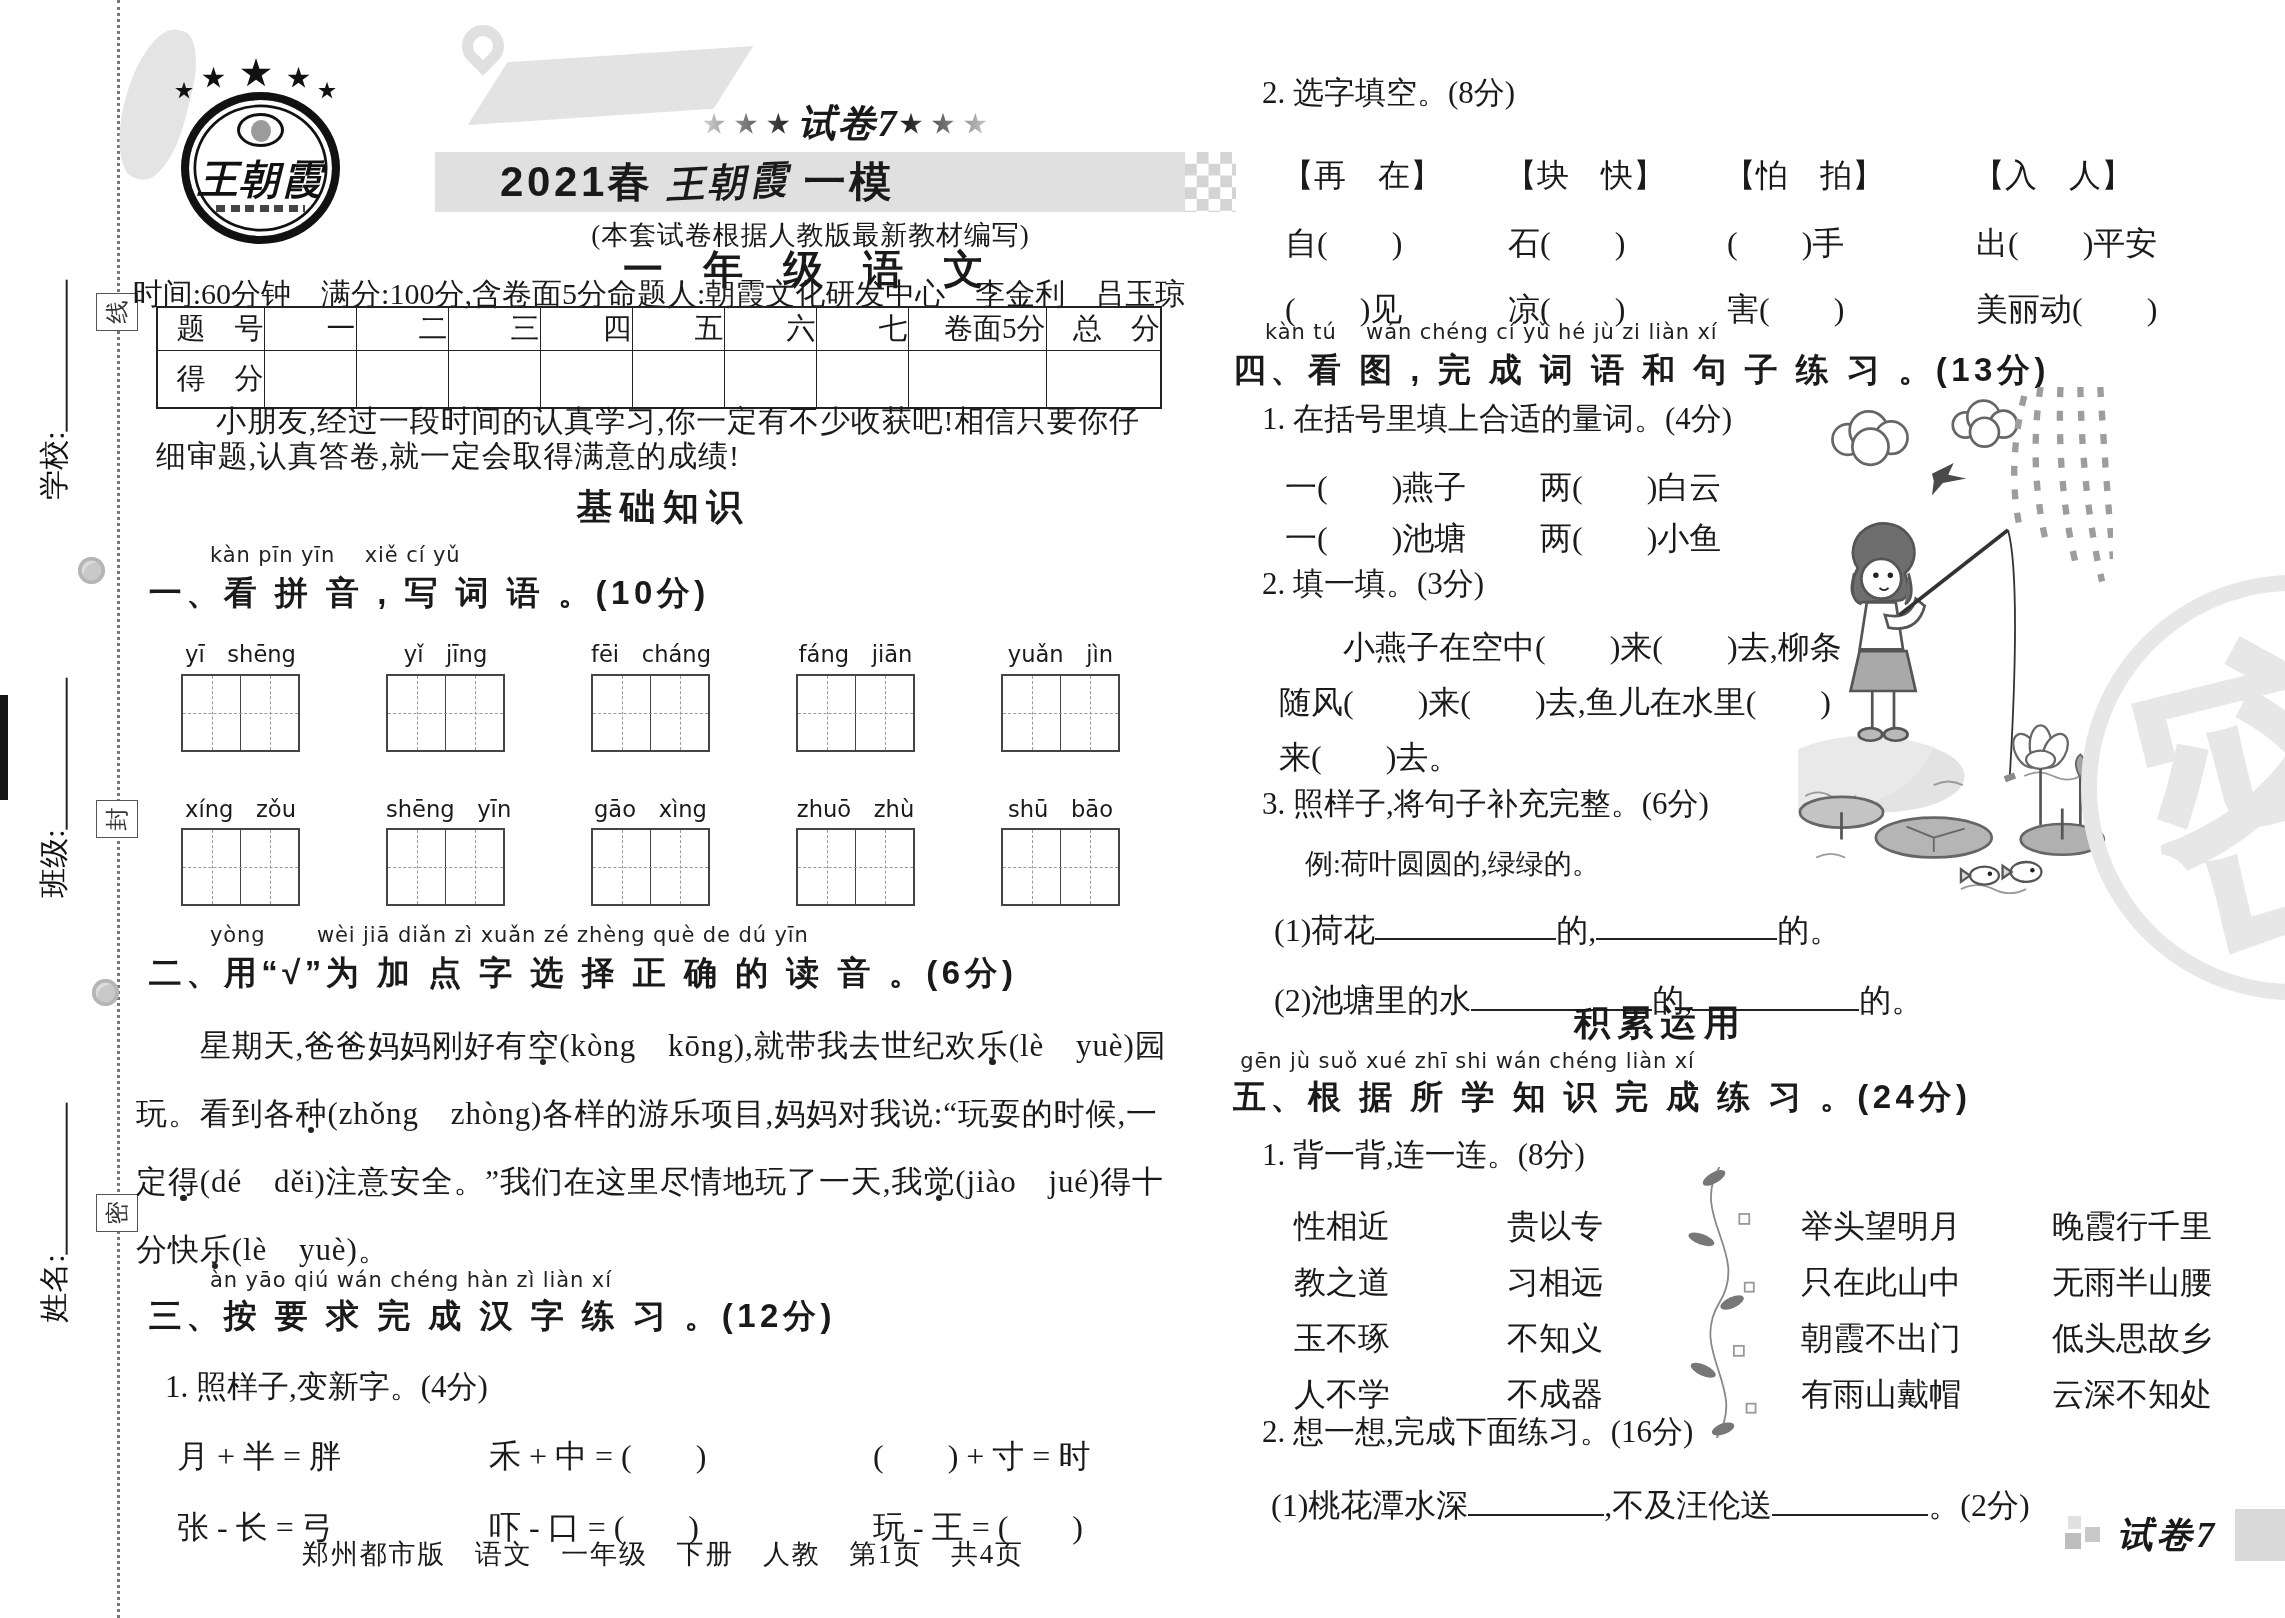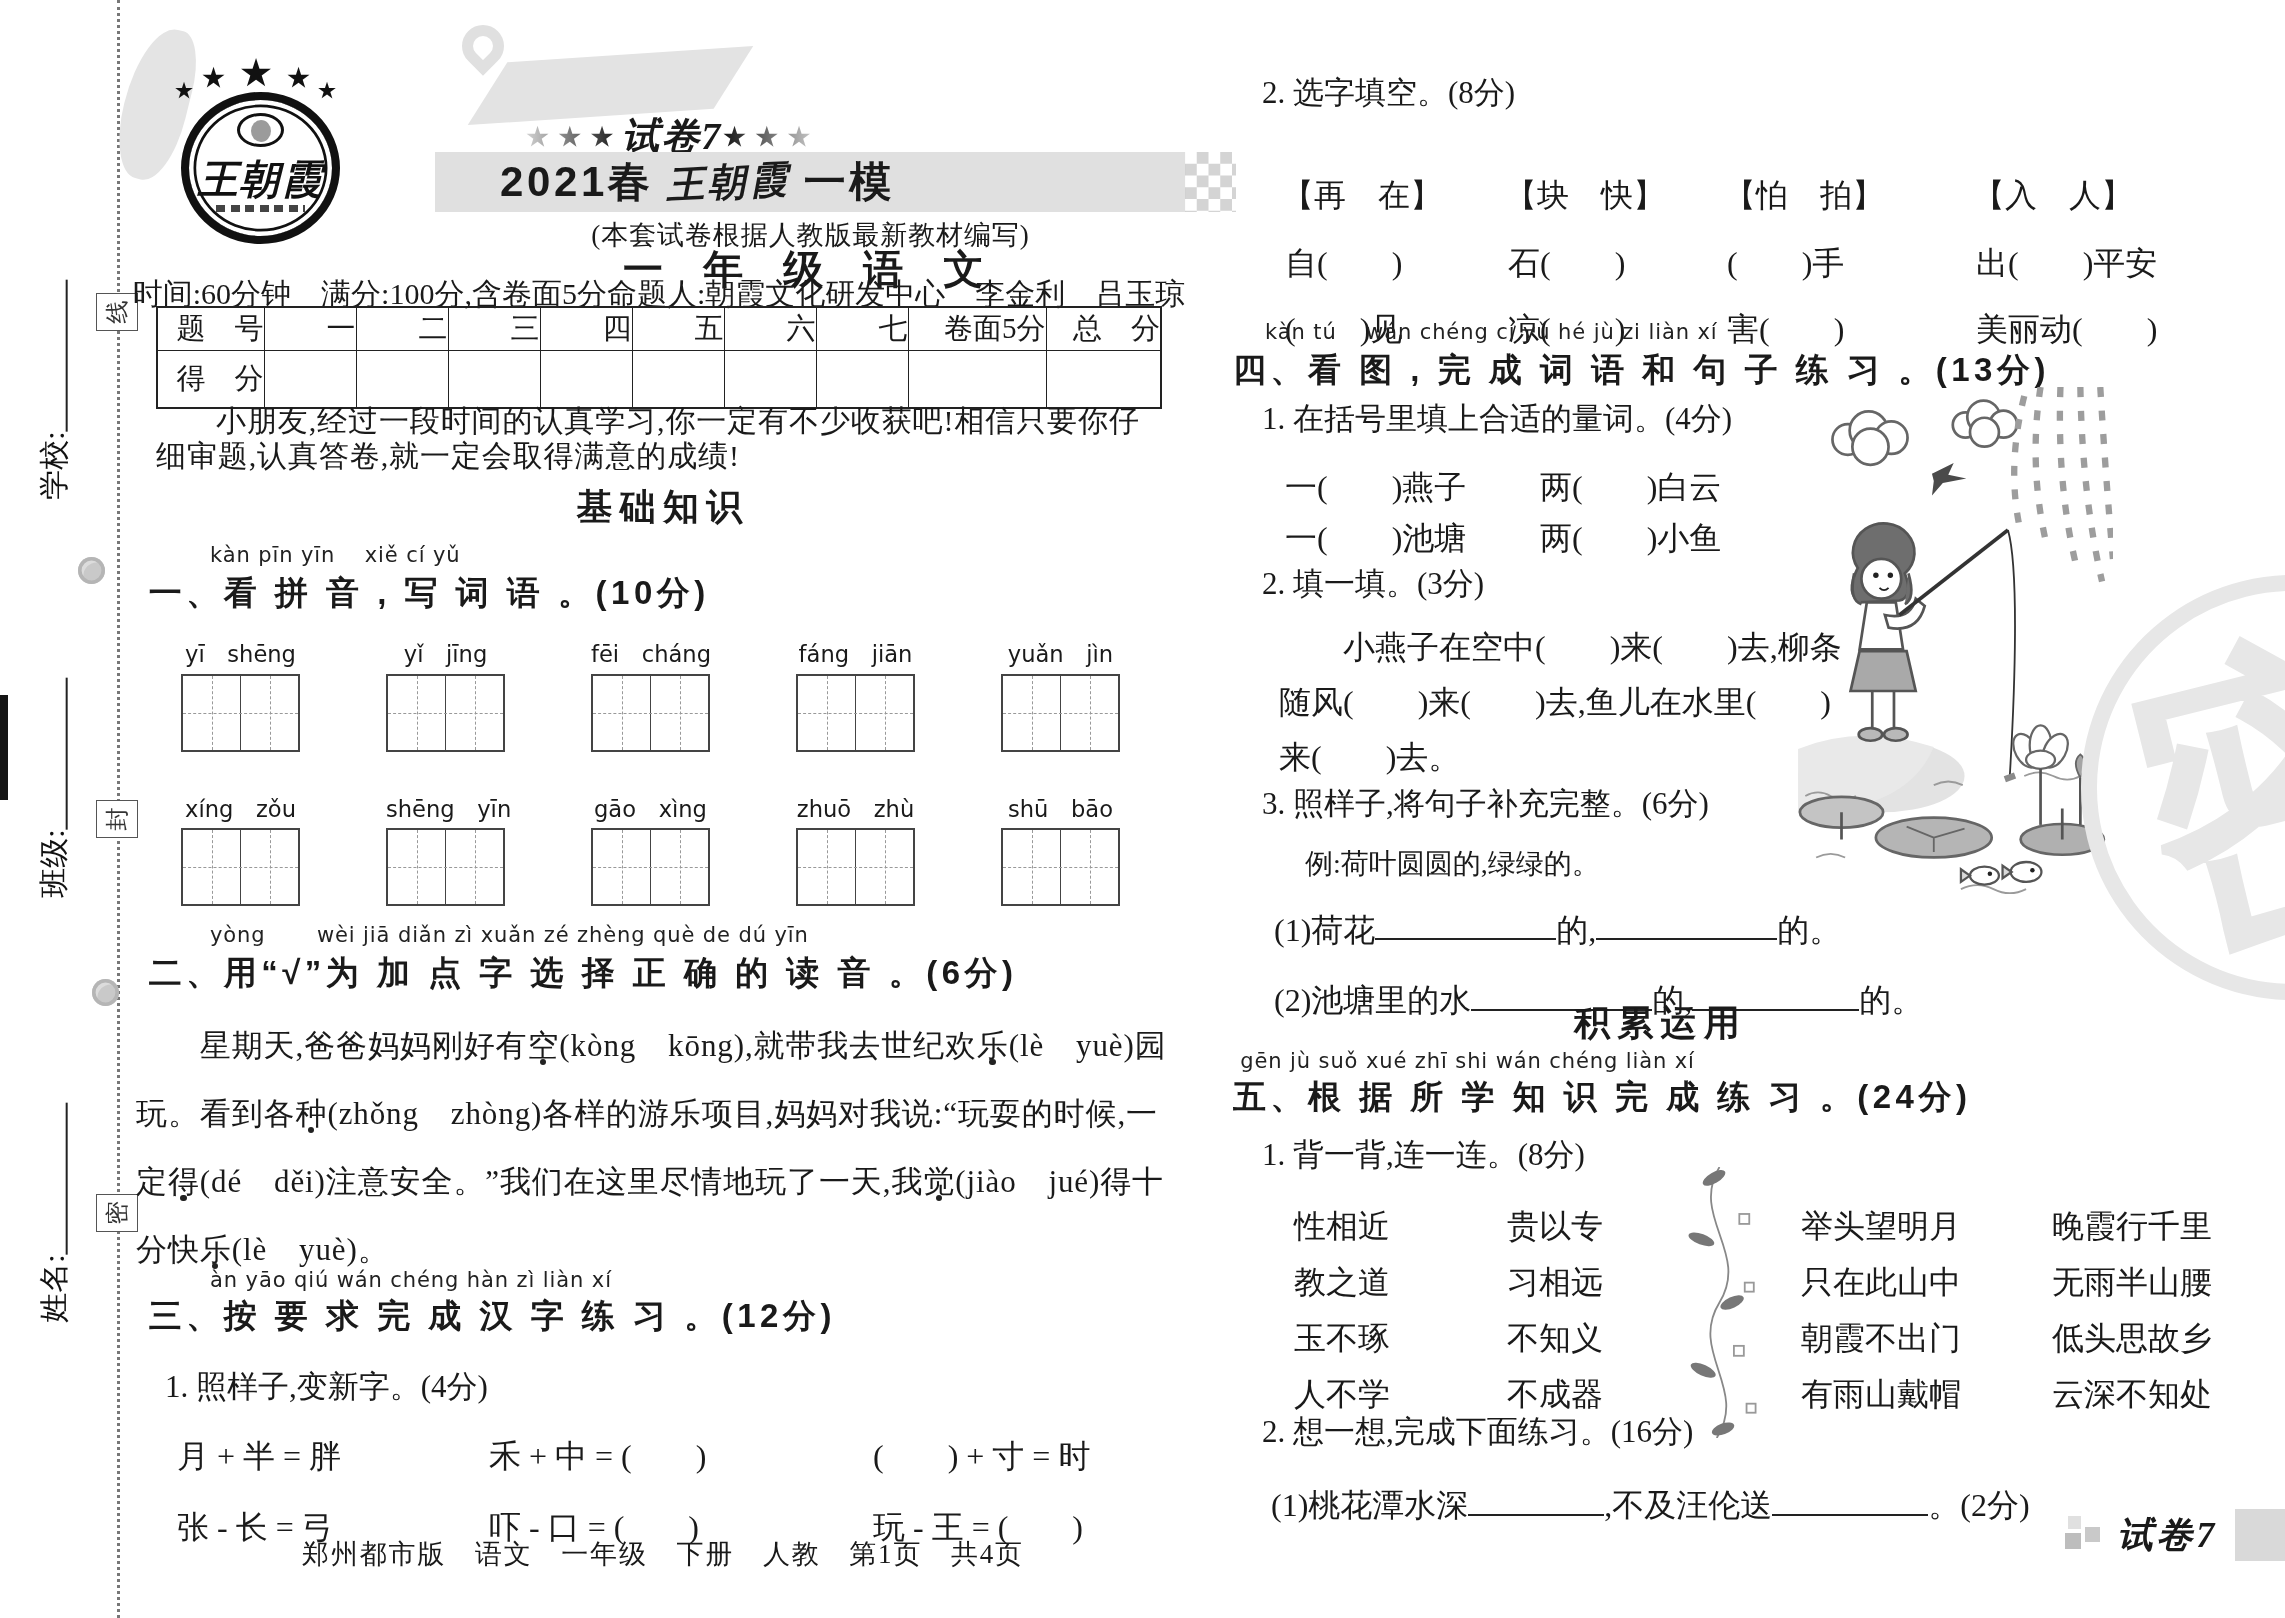--- a/index.html
+++ b/index.html
@@ -29,21 +29,21 @@
   .rib3{left:357px;top:54px;width:235px;height:63px;background:#e3e3e3;transform:skewX(-35deg) rotate(-4deg)}
   .logo-circle{position:absolute;left:36px;top:36px;width:159px;height:152px;border:8.1px solid #111;border-radius:50%;
     box-shadow:inset 0 0 0 4.5px #fff, inset 0 0 0 7.2px #111;background:#fff;text-align:center}
   .lstar{position:absolute;color:#111;line-height:1}
   .ls1{left:29px;top:23.5px;font-size:20px}.ls2{left:56px;top:9px;font-size:25px}.ls3{left:94px;top:0px;font-size:34px}
   .ls4{left:141px;top:9px;font-size:25px}.ls5{left:172px;top:23.5px;font-size:20px}
   .logo-oval{position:absolute;left:48px;top:12.7px;width:47px;height:34px;border:3.6px solid #111;border-radius:50%;background:#fff}
   .logo-face{position:absolute;left:11px;top:4.5px;width:20px;height:22px;border-radius:50%;background:#9b9b9b}
   .logo-brand{position:absolute;left:0;right:0;top:52px;font-family:"DejaVu Serif",serif;font-weight:900;font-style:italic;font-size:40px;letter-spacing:1.8px;color:#111}
   .logo-sub{position:absolute;left:27px;right:27px;top:105px;height:7.2px;background:repeating-linear-gradient(90deg,#444 0 9px,#fff 9px 14.5px)}
-  .star-title{position:absolute;left:389px;top:111px;width:470px;text-align:left;font-size:33px;white-space:nowrap}
+  .star-title{position:absolute;left:389px;top:98px;width:470px;text-align:right;font-size:33px;white-space:nowrap}
   .star-title .exam-no{font-family:"Liberation Serif",serif;font-weight:bold;font-style:italic;font-size:38px;letter-spacing:1.8px}
   .stars-l,.stars-r{font-size:25px;letter-spacing:7.2px;vertical-align:3.6px}
   .stars-l{background:linear-gradient(90deg,#d4d4d4,#111);-webkit-background-clip:text;background-clip:text;color:transparent}
   .stars-r{background:linear-gradient(90deg,#111,#d4d4d4);-webkit-background-clip:text;background-clip:text;color:transparent}
   .band{position:absolute;left:299px;top:152px;width:751px;height:60px;background:#e0e0e0;display:flex;align-items:center;padding-left:65px;
     font-family:"Liberation Sans",sans-serif;font-weight:bold;font-size:42px;letter-spacing:3.6px;white-space:nowrap}
   .band .brand{font-family:"DejaVu Serif",serif;font-style:italic;font-weight:900;font-size:38px;margin:0 12.7px;transform:rotate(-3deg);display:inline-block}
   .checker{position:absolute;left:1049px;top:152px;width:51px;height:60px;
     background:conic-gradient(#cfcfcf 0 25%,#fff 0 50%,#cfcfcf 0 75%,#fff 0);background-size:23.5px 23.5px;opacity:.9}
   .hdr-note{position:absolute;left:299px;top:217px;width:751px;text-align:center;font-size:27px;letter-spacing:0.9px}
@@ -310,21 +310,21 @@
       </div>
     </div>
 
     <div class="footer" style="top:1536px">郑州都市版　语文　一年级　下册　人教　第1页　共4页</div>
   </div>
 
   <div class="page page-right">
 
     <div class="sec" style="top:72px">
       <div class="sub-item">2. 选字填空。(8分)</div>
-      <div class="opt-row" style="margin-top:60px">
+      <div class="opt-row" style="margin-top:40px">
         <span>【再　在】</span>
         <span>【块　快】</span>
         <span>【怕　拍】</span>
         <span>【入　人】</span>
       </div>
       <div class="opt-row" style="margin-top:23.5px;padding-left:52px">
         <span>自(　　)</span>
         <span>石(　　)</span>
         <span>(　　)手</span>
         <span>出(　　)平安</span>

